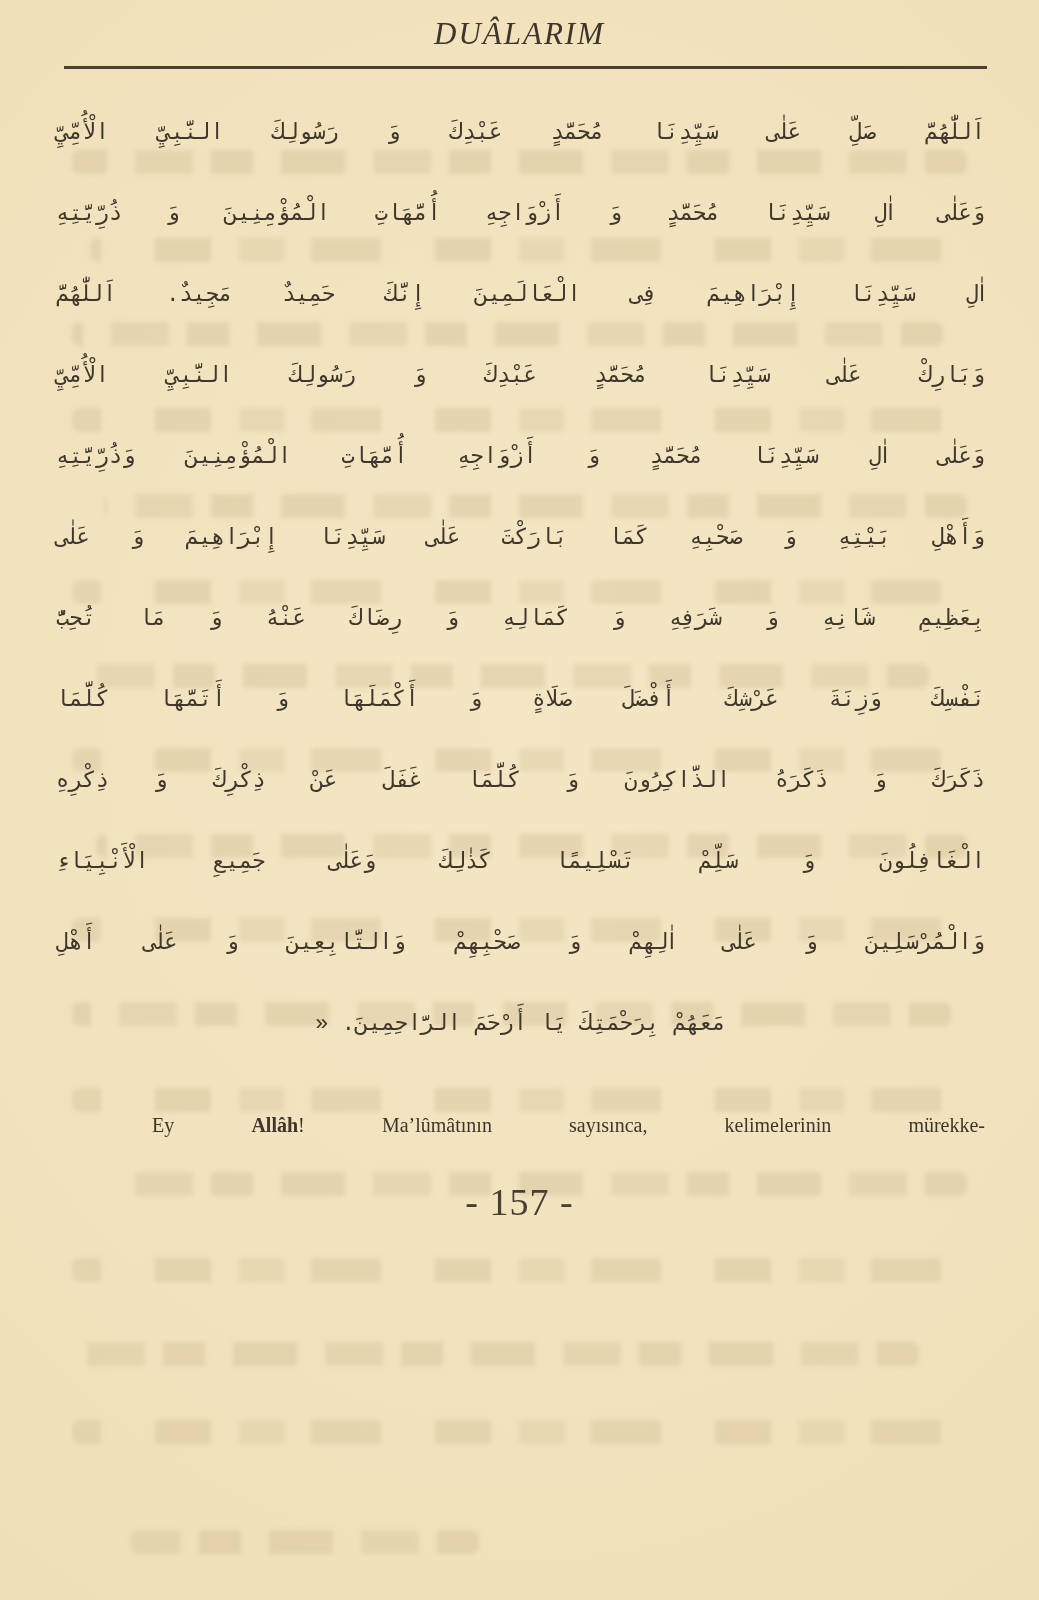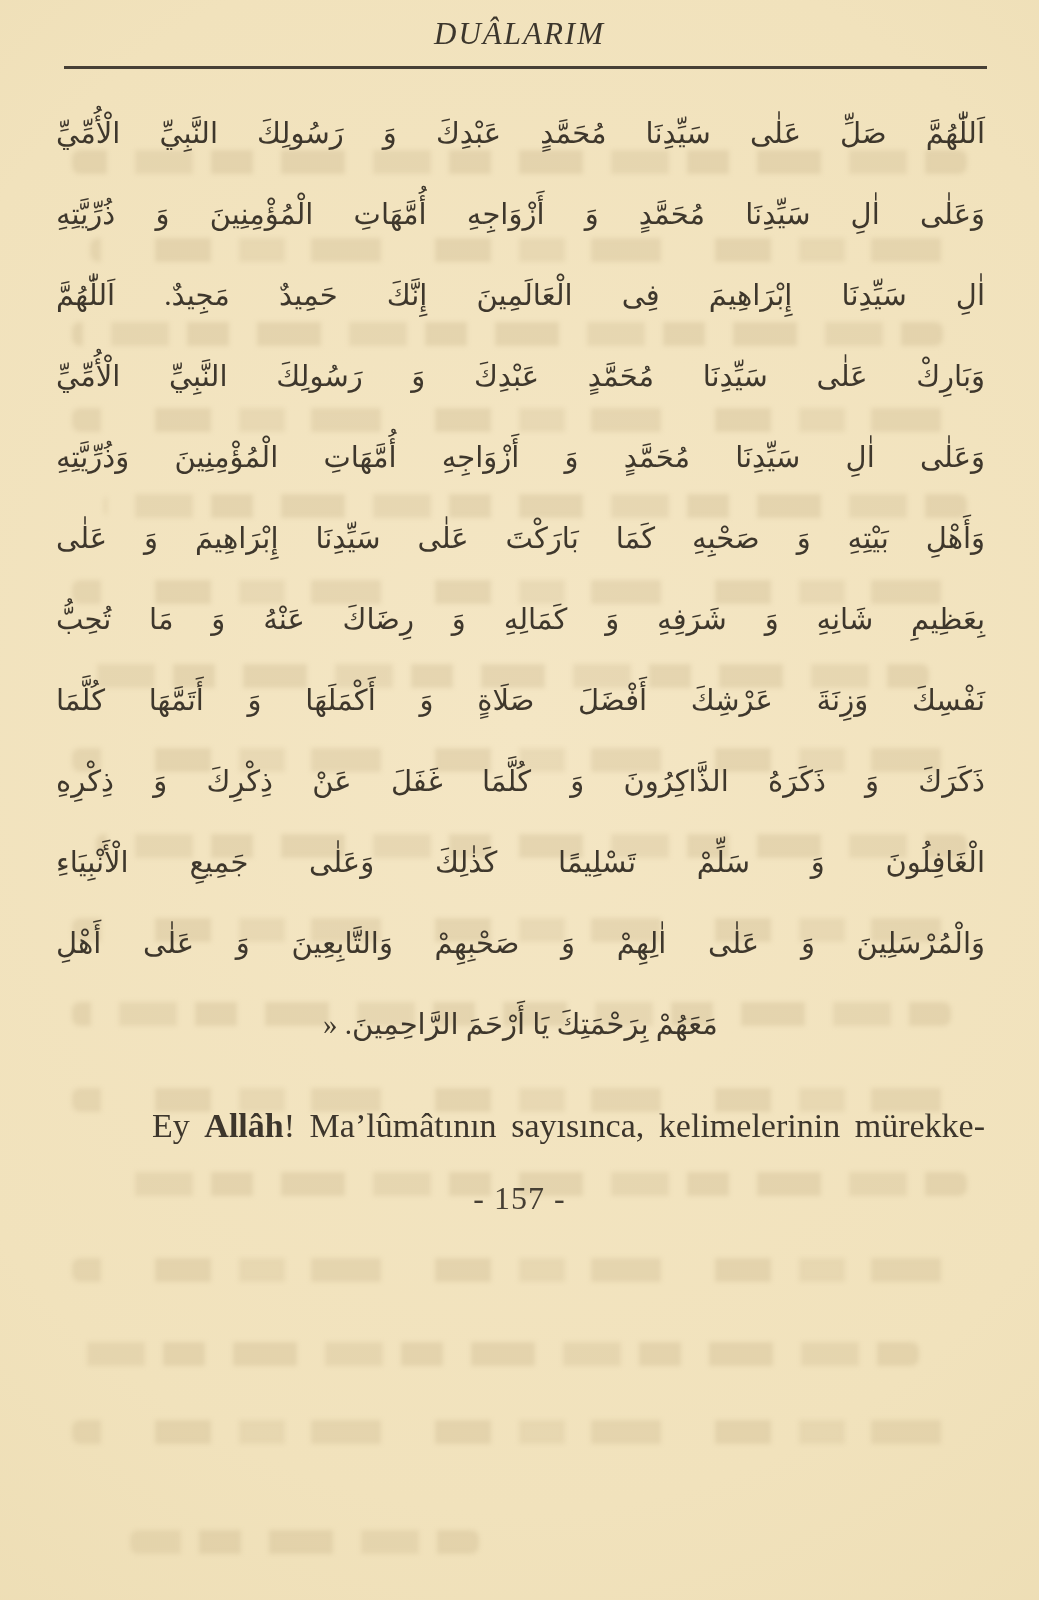--- a/index.html
+++ b/index.html
@@ -71,59 +71,59 @@
   }
 
   
   .arabic-block {
     position: relative;
     margin: 24px 54px 0 56px;
   }
   .arabic-line {
     direction: rtl;
     unicode-bidi: embed;
-    font-family: Liberation Serif, serif;
-    font-size: 29px;
+    font-family: Liberation Mono, monospace;
+    font-size: 22px;
     line-height: 81px;
     height: 81px;
     color: #3e372c;
     text-align: justify;
     text-align-last: justify;
     text-justify: inter-word;
     white-space: normal;
     overflow: visible;
   }
   .arabic-line.closing {
     text-align-last: center;
   }
 
   
   .turkish-para {
     position: relative;
     margin: 42px 54px 0 68px;
-    font-size: 34px;
+    font-size: 20px;
     line-height: 37px;
     color: #3d362c;
   }
   .turkish-line {
     text-align: justify;
     text-align-last: justify;
     text-justify: inter-word;
   }
   .turkish-line.first {
     text-indent: 84px;
   }
   .bold { font-weight: bold; }
 
   
   .page-number {
     position: relative;
     margin-top: 36px;
     text-align: center;
-    font-size: 32px;
+    font-size: 38px;
     letter-spacing: 1px;
     color: #463f34;
   }
 </style>
 </head>
 <body>
 
 <div class="page">
 
   <div class="bleed-layer">

